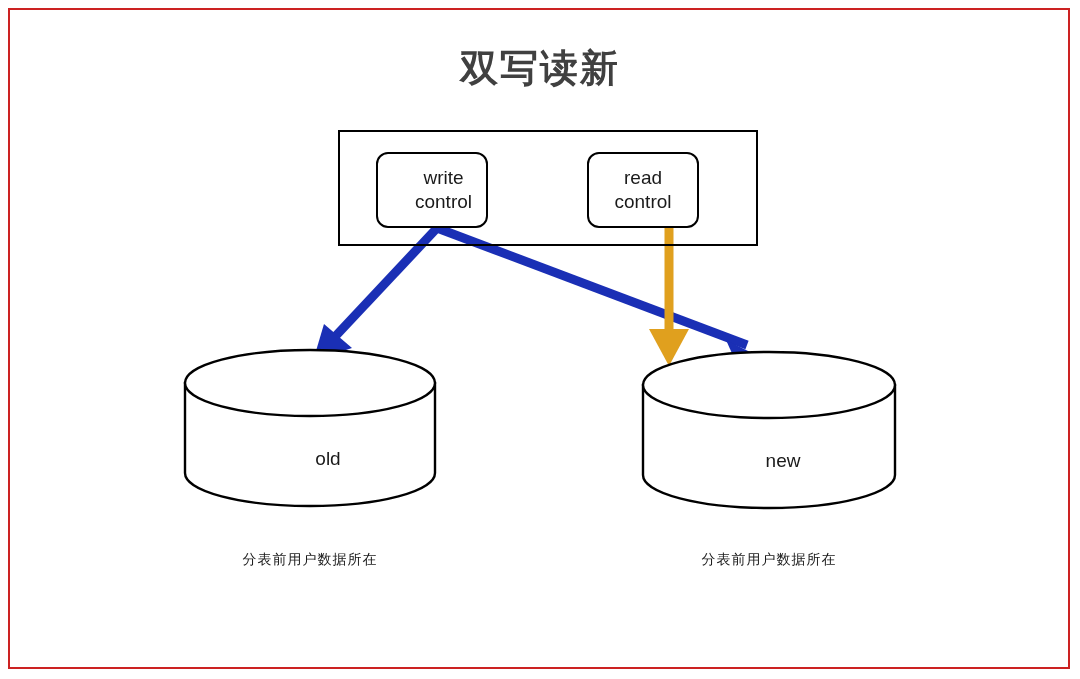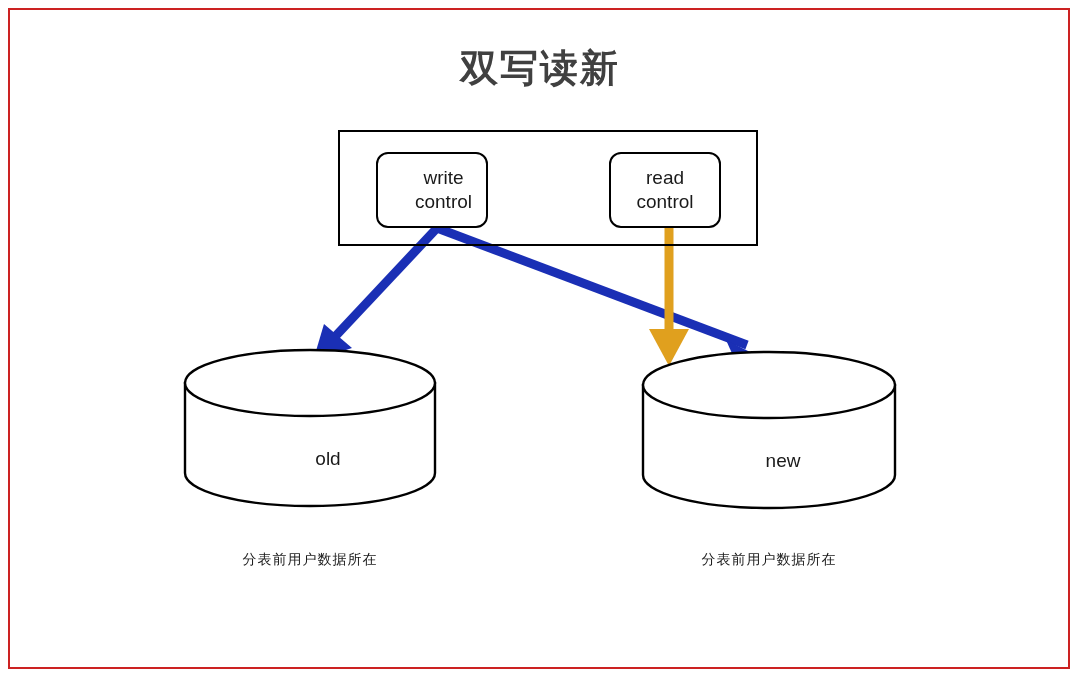--- a/index.html
+++ b/index.html
@@ -65,21 +65,21 @@
     display: flex;
     flex-direction: column;
     align-items: center;
     justify-content: center;
     font-size: 19px;
     color: #1a1a1a;
     line-height: 1.28;
     z-index: 5;
   }
   #write-control { left: 376px; top: 152px; padding-left: 23px; }
-  #read-control  { left: 609px; top: 152px; }
+  #read-control  { left: 587px; top: 152px; }
   .ctrl-line { display: block; }
 
   
   #canvas {
     position: absolute;
     left: 0;
     top: 0;
     width: 1080px;
     height: 679px;
     z-index: 1;

